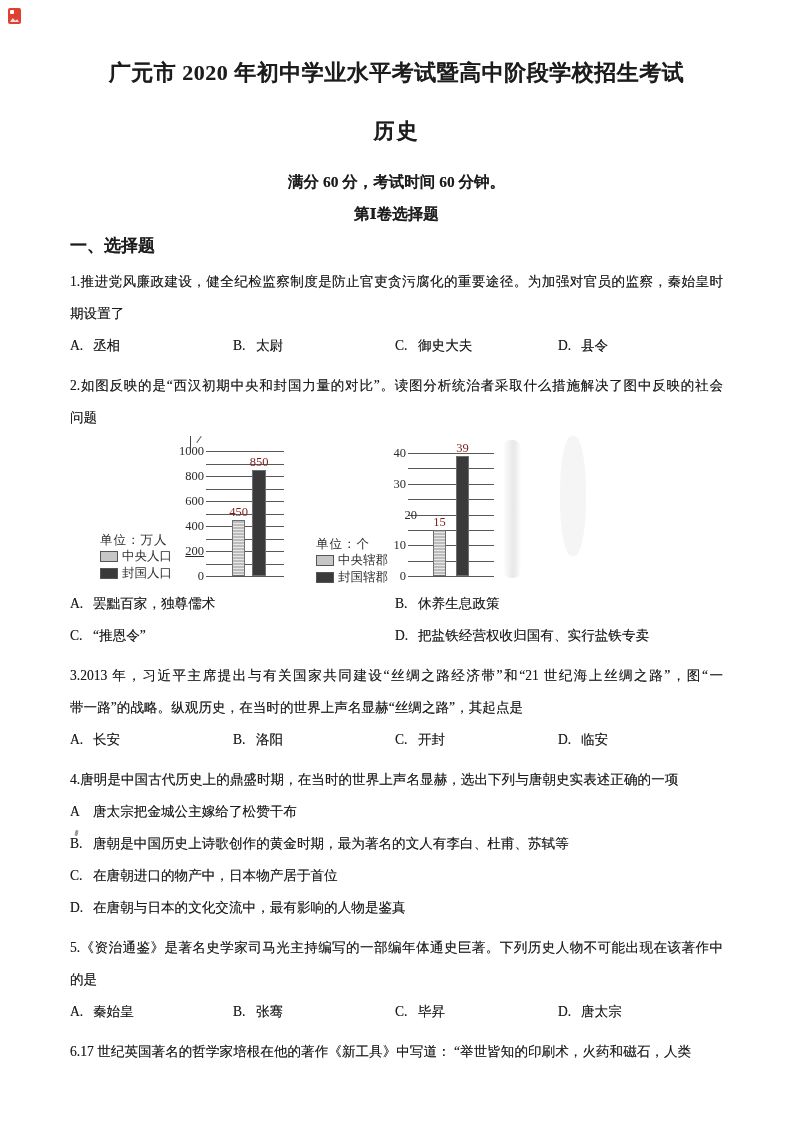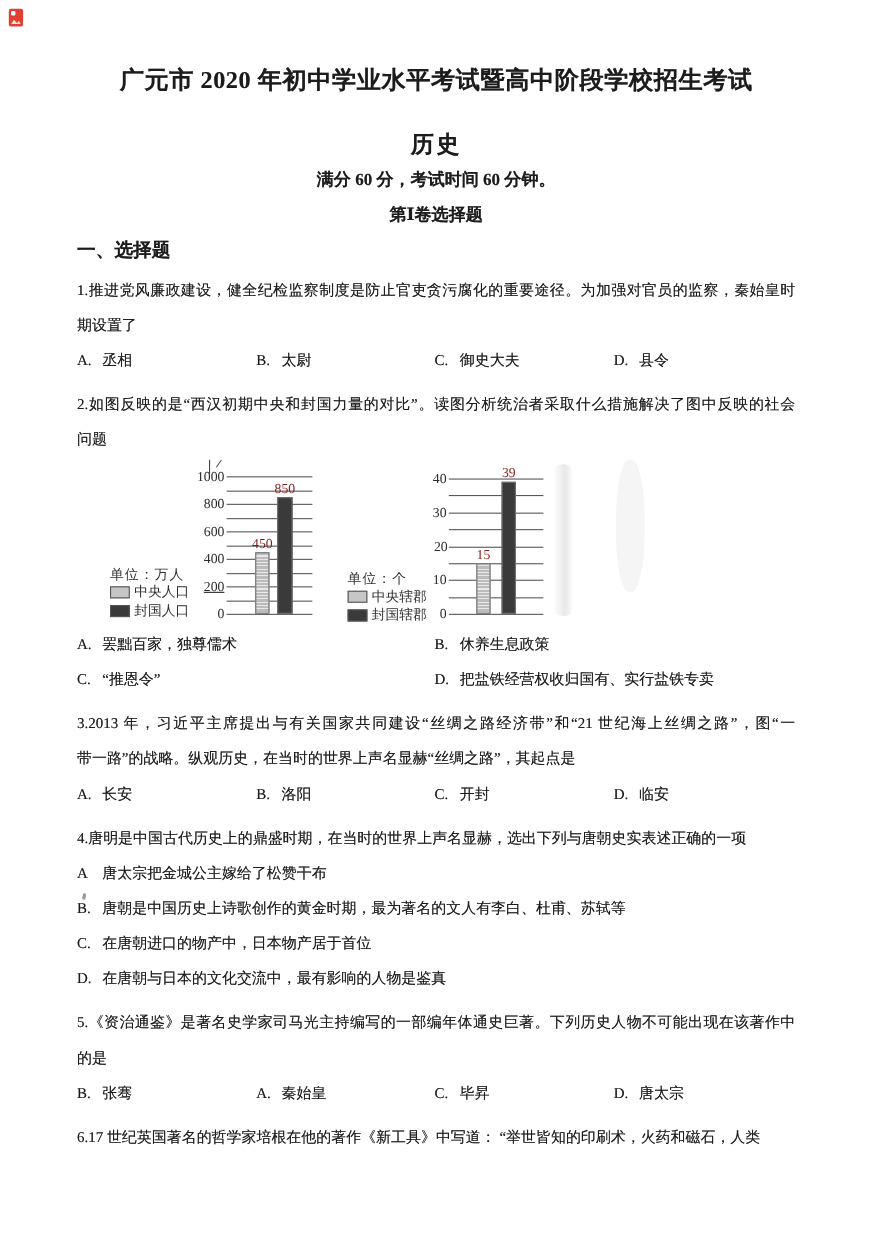--- a/index.html
+++ b/index.html
@@ -7,21 +7,21 @@
     position:relative; width:793px; height:1122px; overflow:hidden;
     background:#ffffff; color:#1c1c1c;
     font-family:"Liberation Serif","DejaVu Serif",serif;
     text-shadow:0 0 0.5px rgba(20,20,20,0.55);
   }
   .content { padding:0 70px; }
 
   
   .doc-title   { padding-top:58px; text-align:center; font-weight:bold; font-size:22px; line-height:30px; letter-spacing:0.5px; }
   .doc-subject { margin-top:28px; text-align:center; font-weight:bold; font-size:21px; line-height:30px; letter-spacing:2px; }
-  .doc-score   { margin-top:6px;  text-align:center; font-weight:bold; font-size:15.5px; line-height:24px; }
+  .doc-score   { margin-top:24px;  text-align:center; font-weight:bold; font-size:15.5px; line-height:24px; }
   .doc-section { margin-top:8px;  text-align:center; font-weight:bold; font-size:15.5px; line-height:24px; }
   .part-heading{ margin-top:8px;  font-weight:bold; font-size:17px; line-height:24px; }
 
   
   .qblock { margin-top:8px; position:relative; }
   .tline  { font-size:13.6px; line-height:32px; white-space:nowrap; }
   .tline.wrapok { white-space:normal; }
   .just   { white-space:normal; text-align:justify; text-align-last:justify; }
   .opts4  { display:grid; grid-template-columns:163px 162px 163px 1fr; }
   .opts2  { display:grid; grid-template-columns:325px 1fr; }
@@ -132,21 +132,21 @@
             <div class="gridline" style="left: 338px; top: 124.625px; width: 86px;"></div>
             <div class="gridline" style="left: 338px; top: 109.25px; width: 86px;"></div>
             <div class="gridline" style="left: 338px; top: 93.875px; width: 86px;"></div>
             <div class="gridline" style="left: 338px; top: 78.5px; width: 86px;"></div>
             <div class="gridline" style="left: 338px; top: 63.125px; width: 86px;"></div>
             <div class="gridline" style="left: 338px; top: 47.75px; width: 86px;"></div>
             <div class="gridline" style="left: 338px; top: 32.375px; width: 86px;"></div>
             <div class="gridline" style="left: 338px; top: 17px; width: 86px;"></div>
             <div class="ylab" style="left: 316px; top: 132px; width: 20px;">0</div>
             <div class="ylab" style="left: 316px; top: 101.25px; width: 20px;">10</div>
-            <div class="ylab" style="left: 317px; top: 70.5px; width: 20px;">20</div>
+            <div class="ylab" style="left: 327px; top: 70.5px; width: 20px;">20</div>
             <div class="ylab" style="left: 316px; top: 39.75px; width: 20px;">30</div>
             <div class="ylab" style="left: 316px; top: 9px; width: 20px;">40</div>
             <div class="bar bar-light" style="left: 363px; top: 93.875px; width: 13px; height: 46.125px; background-color: rgb(198, 198, 198);"></div>
             <div class="vlab" style="left: 352.5px; top: 78.875px;">15</div>
             <div class="bar" style="left: 386px; top: 20.075px; width: 13px; height: 119.925px; background-color: rgb(58, 58, 58);"></div>
             <div class="vlab" style="left: 375.5px; top: 5.075px;">39</div>
             <div class="legend" style="left: 246px; top: 100px;">
               <div class="legend-unit">单位：个</div>
               <div class="legend-item">
                 <div class="swatch" style="background: rgb(198, 198, 198); display: inline-block;"></div>
@@ -189,22 +189,22 @@
       <div class="straydot"></div>
       <div class="tline"><span class="olabel">B.</span><span class="otext">唐朝是中国历史上诗歌创作的黄金时期，最为著名的文人有李白、杜甫、苏轼等</span></div>
       <div class="tline"><span class="olabel">C.</span><span class="otext">在唐朝进口的物产中，日本物产居于首位</span></div>
       <div class="tline"><span class="olabel">D.</span><span class="otext">在唐朝与日本的文化交流中，最有影响的人物是鉴真</span></div>
     </div>
 
     <div class="qblock">
       <div class="tline just">5.《资治通鉴》是著名史学家司马光主持编写的一部编年体通史巨著。下列历史人物不可能出现在该著作中</div>
       <div class="tline">的是</div>
       <div class="tline opts4">
+        <div class="opt"><span class="olabel">A.</span><span class="otext">秦始皇</span></div>
         <div class="opt"><span class="olabel">B.</span><span class="otext">张骞</span></div>
-        <div class="opt"><span class="olabel">A.</span><span class="otext">秦始皇</span></div>
         <div class="opt"><span class="olabel">C.</span><span class="otext">毕昇</span></div>
         <div class="opt"><span class="olabel">D.</span><span class="otext">唐太宗</span></div>
       </div>
     </div>
 
     <div class="qblock">
       <div class="tline">6.17 世纪英国著名的哲学家培根在他的著作《新工具》中写道： “举世皆知的印刷术，火药和磁石，人类</div>
     </div>
 
   </div>

